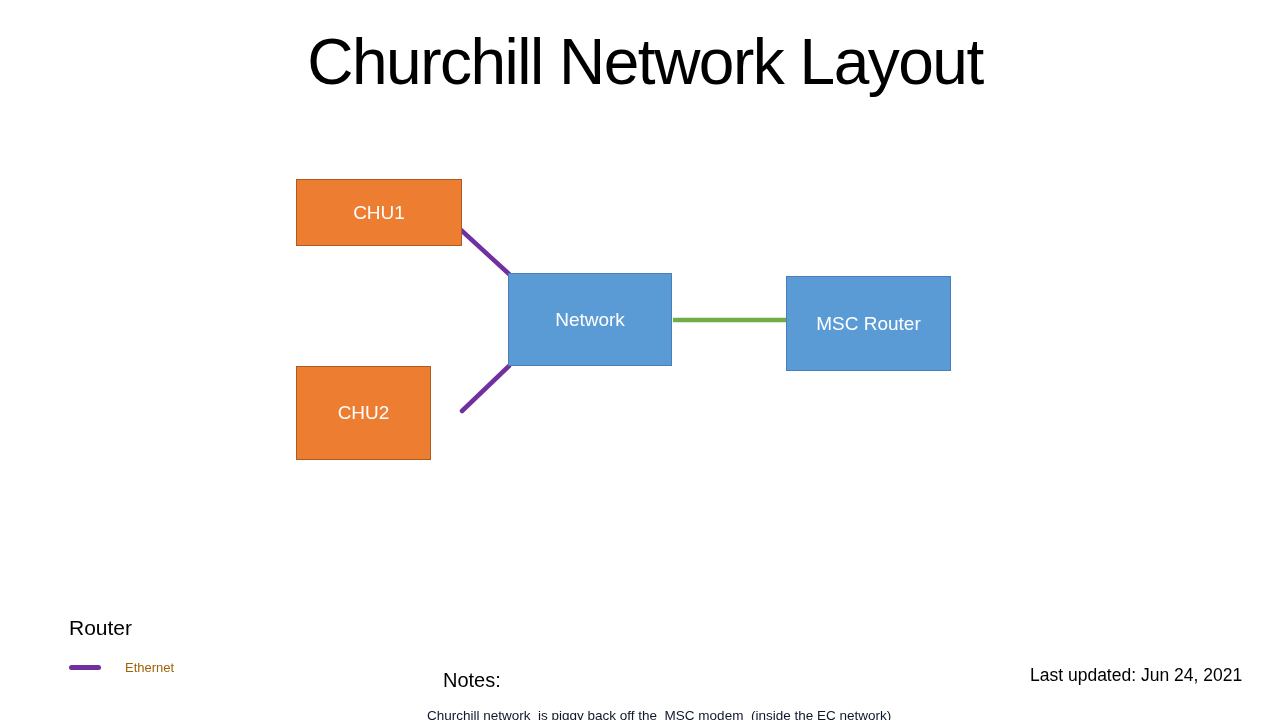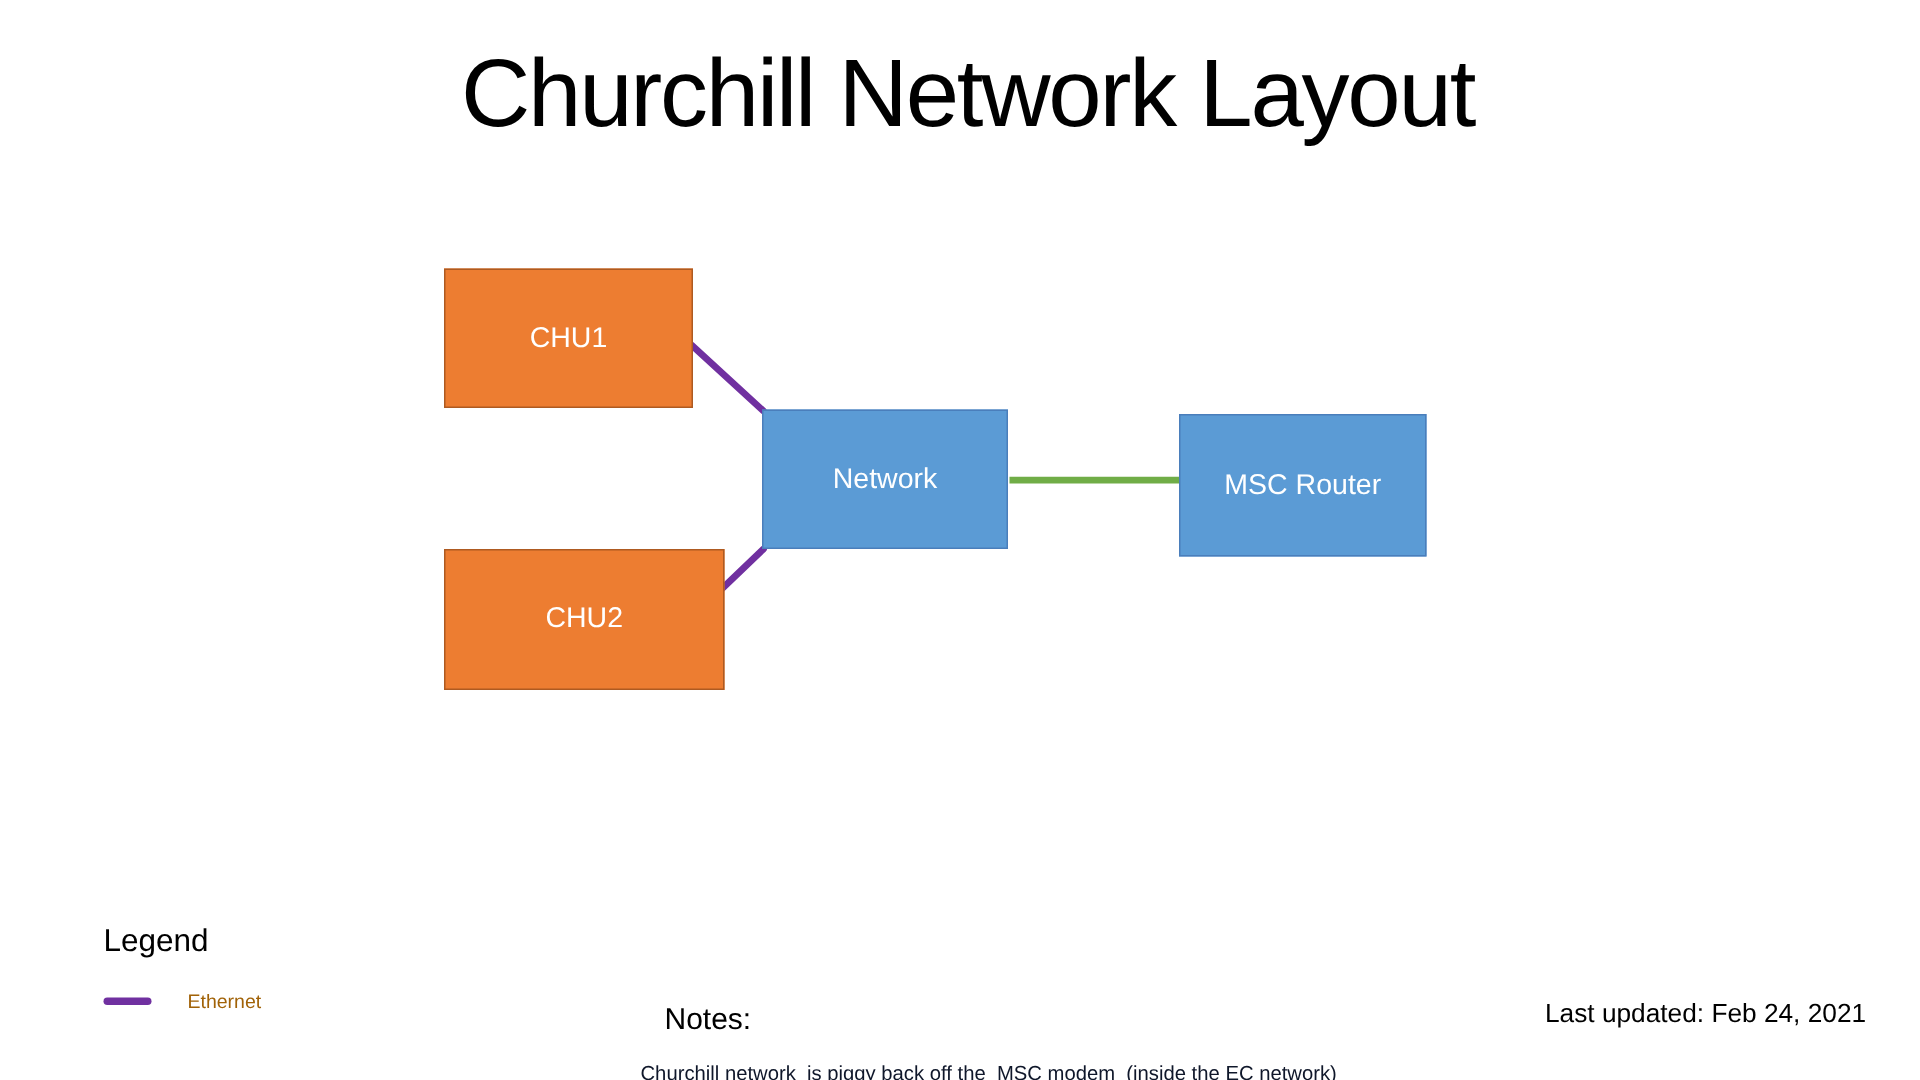--- a/index.html
+++ b/index.html
@@ -47,22 +47,22 @@
     font-size: 19px;
   }
   .node-device {
     background: #ED7D31;
     border: 1.5px solid #AE5A21;
   }
   .node-network {
     background: #5B9BD5;
     border: 1.5px solid #4A7EBB;
   }
-  .node-chu1 { left: 296px; top: 179px; width: 166px; height: 93px; }
-  .node-chu2 { left: 296px; top: 366px; width: 187px; height: 94px; text-align: right; }
+  .node-chu1 { left: 296px; top: 179px; width: 166px; height: 67px; }
+  .node-chu2 { left: 296px; top: 366px; width: 135px; height: 94px; text-align: right; }
   .node-switch { left: 508px; top: 273px; width: 164px; height: 93px; }
   .node-msc-router { left: 786px; top: 276px; width: 165px; height: 95px; align-items: center; }
 
   .legend {
     position: absolute;
     left: 69px;
     top: 616px;
   }
   .legend-heading {
     margin: 0;
@@ -137,29 +137,29 @@
 
   <div class="node node-network node-switch">
     <span>Network</span>
   </div>
 
   <div class="node node-network node-msc-router">
     <span>MSC Router</span>
   </div>
 
   <div class="legend">
-    <p class="legend-heading">Legend</p>
+    <p class="legend-heading">Router</p>
     <div class="legend-item">
       <span class="legend-swatch"></span>
       <span class="legend-item-label">Ethernet</span>
     </div>
   </div>
 
   <div class="notes">
     <p class="notes-heading">Notes:</p>
     <p class="notes-body">Churchill network  is piggy back off the  MSC modem  (inside the EC network)</p>
   </div>
 
   <div class="footer">
-    <div>Last updated: Feb 24, 2021</div>
+    <div>Last updated: Jun 24, 2021</div>
   </div>
 
 </div>
 
 </body></html>

